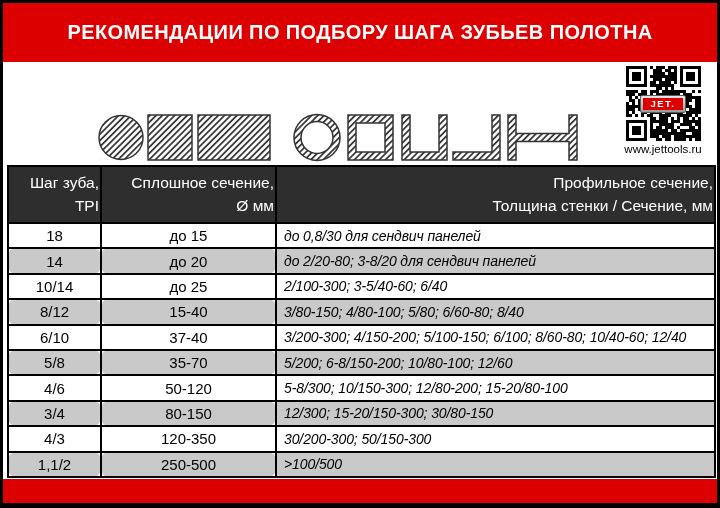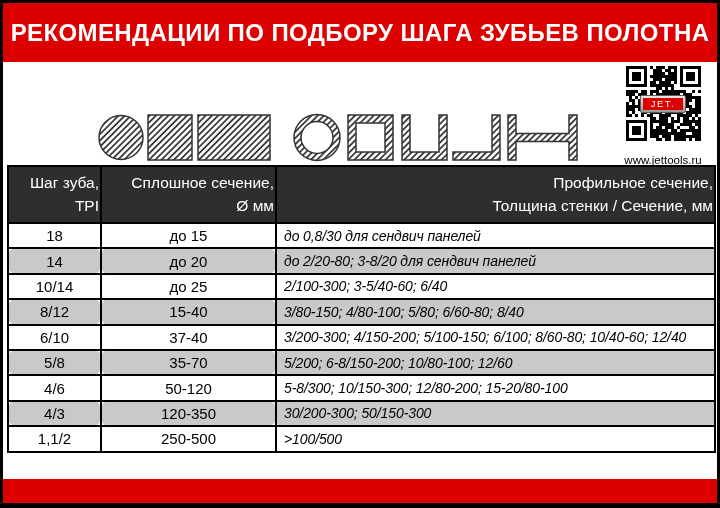--- a/index.html
+++ b/index.html
@@ -11,36 +11,36 @@
   body{
     width:720px;height:508px;position:relative;background:#000;
     font-family:"Liberation Sans", sans-serif;overflow:hidden;
   }
   .page{position:absolute;left:3px;top:3px;width:714px;height:500px;background:#fff;}
   .banner{
     position:absolute;left:0;top:0;width:714px;height:59px;background:var(--red);
     display:flex;align-items:center;justify-content:center;
   }
   .banner h1{
-    margin:0;color:#fff;font-size:24px;font-weight:bold;letter-spacing:.4px;white-space:nowrap;
+    margin:0;color:#fff;font-size:20px;font-weight:bold;letter-spacing:.4px;white-space:nowrap;
   }
   .shapes{position:absolute;left:92px;top:110px;}
   .qr-wrap{position:absolute;left:616px;top:63px;width:88px;text-align:center;}
   .qr-box{position:relative;width:75px;height:75px;margin:0 auto;background:#fff;}
   .jet-logo{
     position:absolute;left:50%;top:50%;transform:translate(-50%,-50%);
     width:46px;height:18px;background:linear-gradient(180deg,#e8e8e8,#9a9a9a);
     border:1px solid #5a5a5a;border-radius:2px;box-sizing:border-box;padding:2px;
     display:flex;align-items:center;justify-content:center;
   }
   .jet-logo-inner{
     background:var(--red);width:100%;height:100%;display:flex;align-items:center;justify-content:center;
-    color:#fff;font-weight:normal;font-size:9.5px;letter-spacing:1.5px;line-height:1;
-  }
-  .qr-url{font-size:11.5px;color:#000;margin-top:13px;white-space:nowrap;}
+    color:#fff;font-weight:bold;font-size:9.5px;letter-spacing:1.5px;line-height:1;
+  }
+  .qr-url{font-size:11.5px;color:#000;margin-top:2px;white-space:nowrap;}
   table.tpi{
     position:absolute;left:4px;top:162px;width:707px;
     border-collapse:collapse;table-layout:fixed;
   }
   table.tpi th,table.tpi td{border:2px solid #000;box-sizing:border-box;}
   table.tpi thead tr{height:57px;}
   table.tpi th{
     background:var(--header-bg);color:#fff;font-weight:normal;
     font-size:15.5px;line-height:1.45;text-align:right;vertical-align:middle;
   }
@@ -489,20 +489,25 @@
     <td class="c">35-70</td>
     <td class="l">5/200; 6-8/150-200; 10/80-100; 12/60</td>
   </tr>
 
   <tr>
     <td class="c">4/6</td>
     <td class="c">50-120</td>
     <td class="l">5-8/300; 10/150-300; 12/80-200; 15-20/80-100</td>
   </tr>
 
+  <tr>
+    <td class="c">3/4</td>
+    <td class="c">80-150</td>
+    <td class="l">12/300; 15-20/150-300; 30/80-150</td>
+  </tr>
 
   <tr>
     <td class="c">4/3</td>
     <td class="c">120-350</td>
     <td class="l">30/200-300; 50/150-300</td>
   </tr>
 
   <tr>
     <td class="c">1,1/2</td>
     <td class="c">250-500</td>

